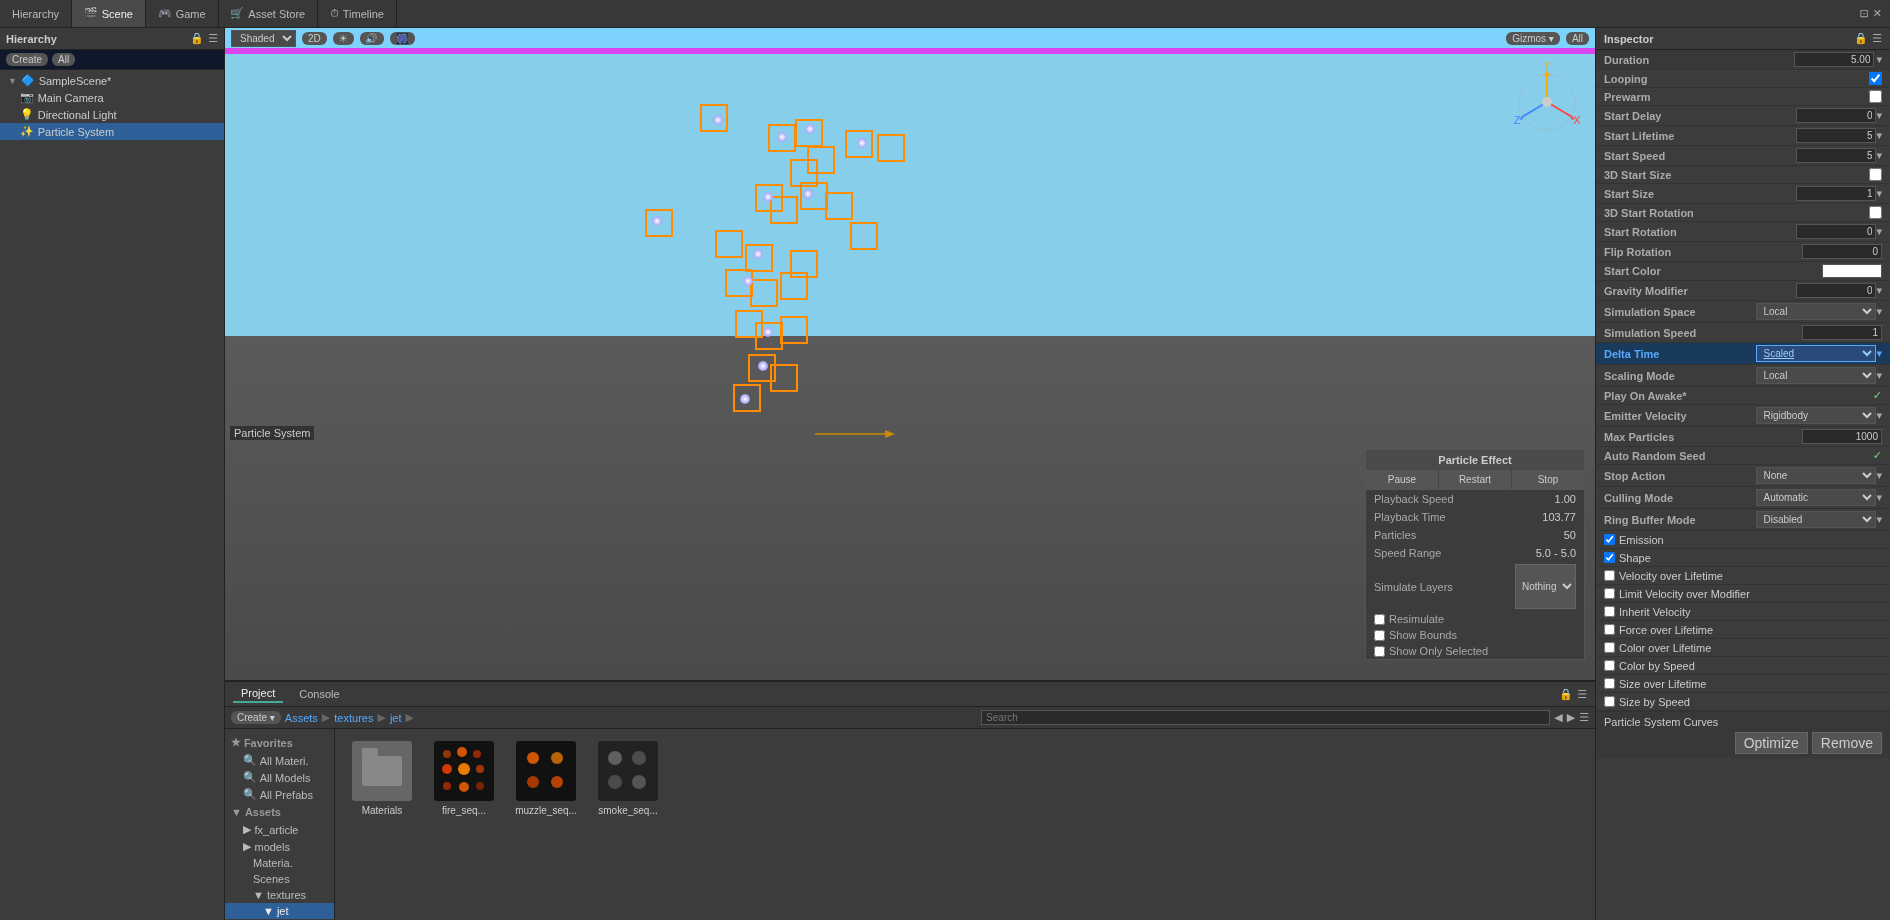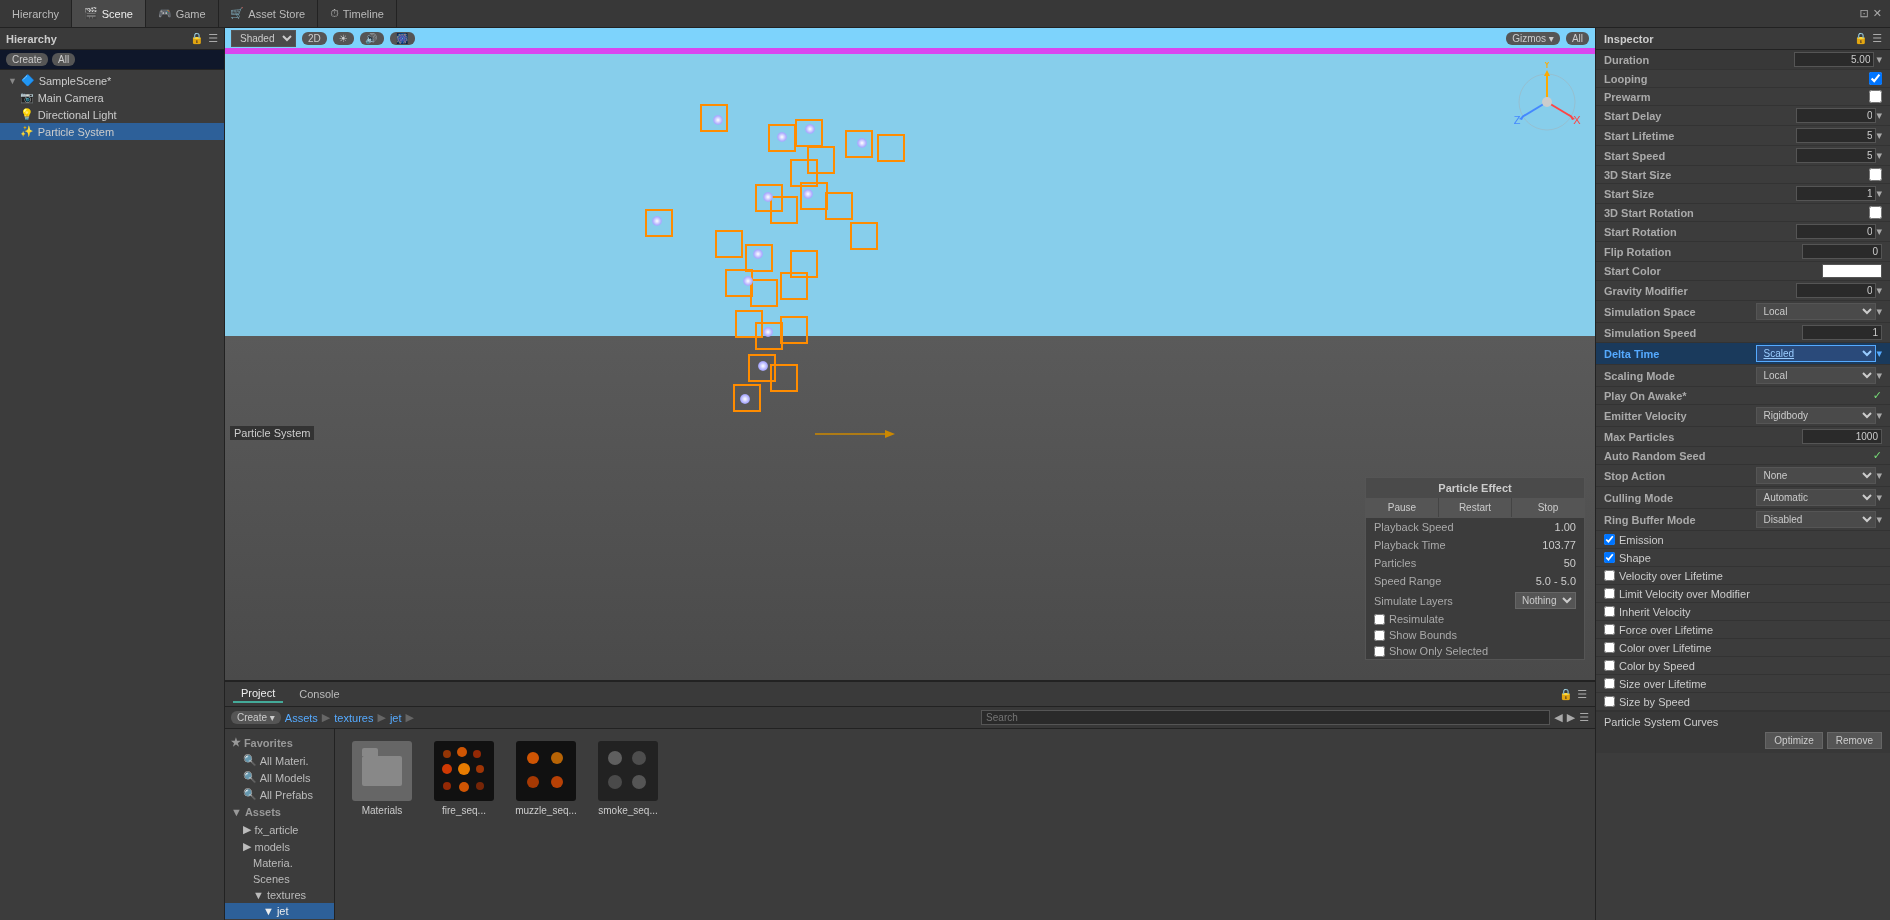--- a/index.html
+++ b/index.html
@@ -33,21 +33,21 @@
     .pe-header { background: #4a4a4a; padding: 4px 8px; text-align: center; color: #ccc; font-weight: bold; }
     .pe-buttons { display: flex; gap: 0; border-bottom: 1px solid #555; }
     .pe-btn { flex: 1; background: #555; border: none; color: #ccc; padding: 4px; cursor: pointer; font-size: 10px; border-right: 1px solid #444; }
     .pe-btn:last-child { border-right: none; }
     .pe-row { display: flex; justify-content: space-between; padding: 3px 8px; color: #ccc; }
     .pe-label { color: #aaa; }
     .pe-val { color: #ccc; }
     .pe-checkbox-row { display: flex; align-items: center; gap: 4px; padding: 2px 8px; color: #aaa; }
     .pe-checkbox-row input { width: 11px; height: 11px; }
     .pe-sim-label { color: #aaa; }
-    .pe-sim-select { background: #555; border: 1px solid #666; color: #ccc; padding: 1px 2px; font-size: 10px; }
+    .pe-sim-select { background: #555; border: 1px solid #666; color: #ccc; padding: 15px 2px; font-size: 10px; }
 
     
     .particle-square { position: absolute; border: 2px solid #ff8c00; width: 28px; height: 28px; background: transparent; }
     .particle-dot { position: absolute; width: 10px; height: 10px; background: radial-gradient(circle, #ffffff, #aaaaff 60%, transparent); border-radius: 50%; }
 
     
     .inspector-panel { width: 295px; background: #3c3c3c; border-left: 1px solid #222; display: flex; flex-direction: column; overflow-y: auto; }
     .inspector-header { background: #3a3a3a; border-bottom: 1px solid #222; padding: 4px 8px; display: flex; align-items: center; justify-content: space-between; }
     .inspector-title { color: #ccc; font-weight: bold; }
     .inspector-row { display: flex; align-items: center; padding: 2px 8px; min-height: 18px; border-bottom: 1px solid #333; }
@@ -56,21 +56,21 @@
     .ir-dropdown { background: #4a4a4a; border: 1px solid #555; color: #ccc; padding: 1px 2px; font-size: 10px; flex: 1; max-width: 120px; }
     .ir-input { background: #2a2a2a; border: 1px solid #555; color: #ccc; padding: 1px 3px; font-size: 10px; flex: 1; max-width: 80px; text-align: right; }
     .ir-color { width: 60px; height: 14px; background: white; border: 1px solid #555; margin-left: auto; }
     .inspector-section { background: #383838; }
     .inspector-section-item { display: flex; align-items: center; padding: 2px 8px; min-height: 18px; border-bottom: 1px solid #333; gap: 4px; }
     .is-checkbox { width: 11px; height: 11px; }
     .is-label { color: #ccc; }
     .curves-section { padding: 4px 8px; background: #383838; border-top: 1px solid #333; }
     .curves-title { color: #ccc; margin-bottom: 4px; }
     .curves-buttons { display: flex; gap: 4px; justify-content: flex-end; }
-    .curves-btn { background: #555; border: 1px solid #666; color: #ccc; padding: 2px 8px; cursor: pointer; font-size: 10px; }
+    .curves-btn { background: #555; border: 1px solid #666; color: #ccc; padding: 2px 8px; cursor: pointer; font-size: 14px; }
 
     
     .ir-row-highlighted { background: #1a3a5c; }
     .ir-row-highlighted .ir-label { color: #5af; }
 
     
     .bottom-area { height: 240px; display: flex; border-top: 2px solid #222; }
     .project-panel { flex: 1; background: #3c3c3c; display: flex; flex-direction: column; }
     .project-header { background: #3a3a3a; border-bottom: 1px solid #222; padding: 3px 8px; display: flex; align-items: center; gap: 8px; }
     .project-tab { padding: 2px 8px; cursor: pointer; color: #bbb; }

